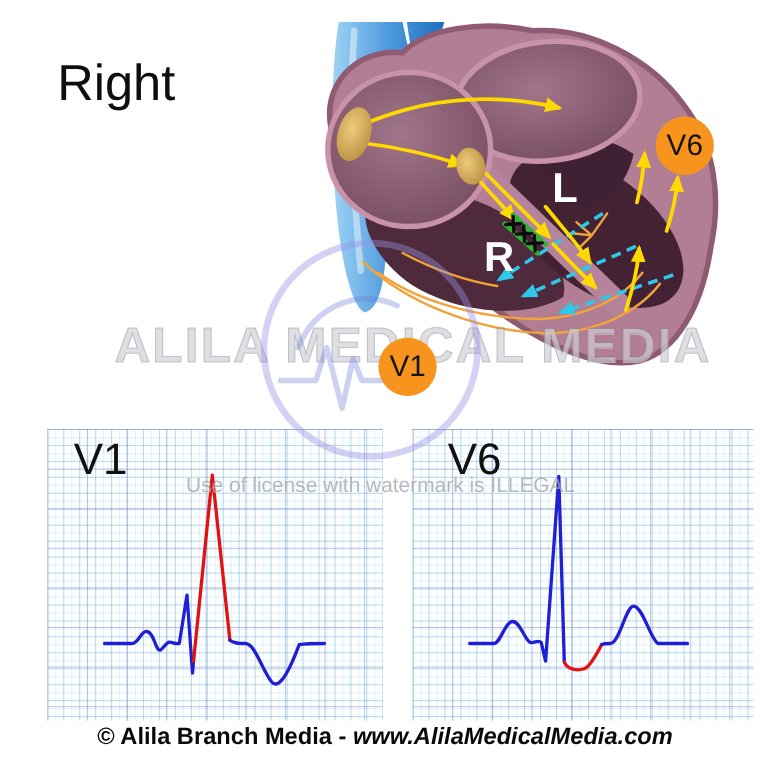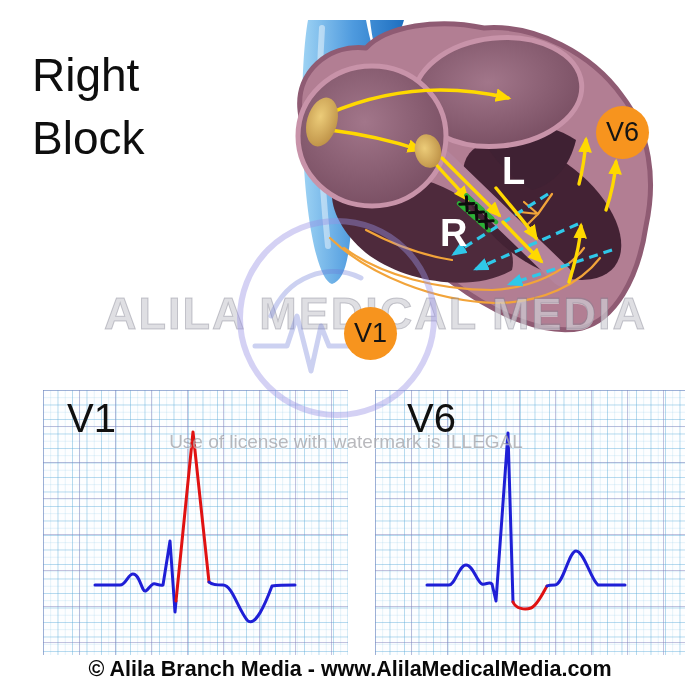--- a/index.html
+++ b/index.html
@@ -1,20 +1,20 @@
 <!DOCTYPE html>
 <html><head>
 <meta charset="utf-8">
 <style>
   html,body{margin:0;padding:0;background:#ffffff;}
   #stage{position:relative;width:700px;height:700px;background:#ffffff;overflow:hidden;
          font-family:"Liberation Sans","DejaVu Sans",sans-serif;}
 
   
-  .title{position:absolute;left:32px;top:44px;font-size:46px;line-height:63px;
+  .title{position:absolute;left:52px;top:44px;font-size:46px;line-height:63px;
          color:#0e0e0e;font-weight:500;letter-spacing:0;}
 
   
   #heart-svg{position:absolute;left:270px;top:18px;z-index:1;}
 
   
   .brand-wm{position:absolute;left:104px;top:288px;z-index:2;white-space:nowrap;
             font-size:45px;font-weight:bold;letter-spacing:2px;
             color:rgba(150,150,162,0.30);
             -webkit-text-stroke:1px rgba(125,125,140,0.40);
@@ -52,30 +52,29 @@
   .trace.red{stroke:#E01212;}
 
   
   .notice-wm{position:absolute;left:150px;top:429px;width:392px;z-index:2;text-align:center;
              font-size:19px;line-height:25.5px;color:rgba(135,135,142,0.58);
              text-shadow:0 1px 0 rgba(255,255,255,0.5);}
 
   
   .footer{position:absolute;left:0;top:657px;width:700px;text-align:center;z-index:2;
           font-size:21.5px;font-weight:bold;color:#090909;}
-  .footer .url{}
+  .footer .url{font-style:italic;}
 </style>
 </head>
 <body>
 
 <div id="stage">
 
   <div class="title">
     <div>Right</div>
-    <div>Block</div>
   </div>
 
   <svg id="heart-svg" width="400" height="325" viewBox="0 0 400 325">
     <defs>
       <linearGradient id="blueGrad" x1="0" y1="0" x2="1" y2="0">
         <stop offset="0" stop-color="#9ed3f4"></stop>
           <stop offset="0.5" stop-color="#4e9ade"></stop>
           <stop offset="1" stop-color="#1e6fc0"></stop>
       </linearGradient>
       <radialGradient id="atriumGrad" cx="0.45" cy="0.4" r="0.75">

